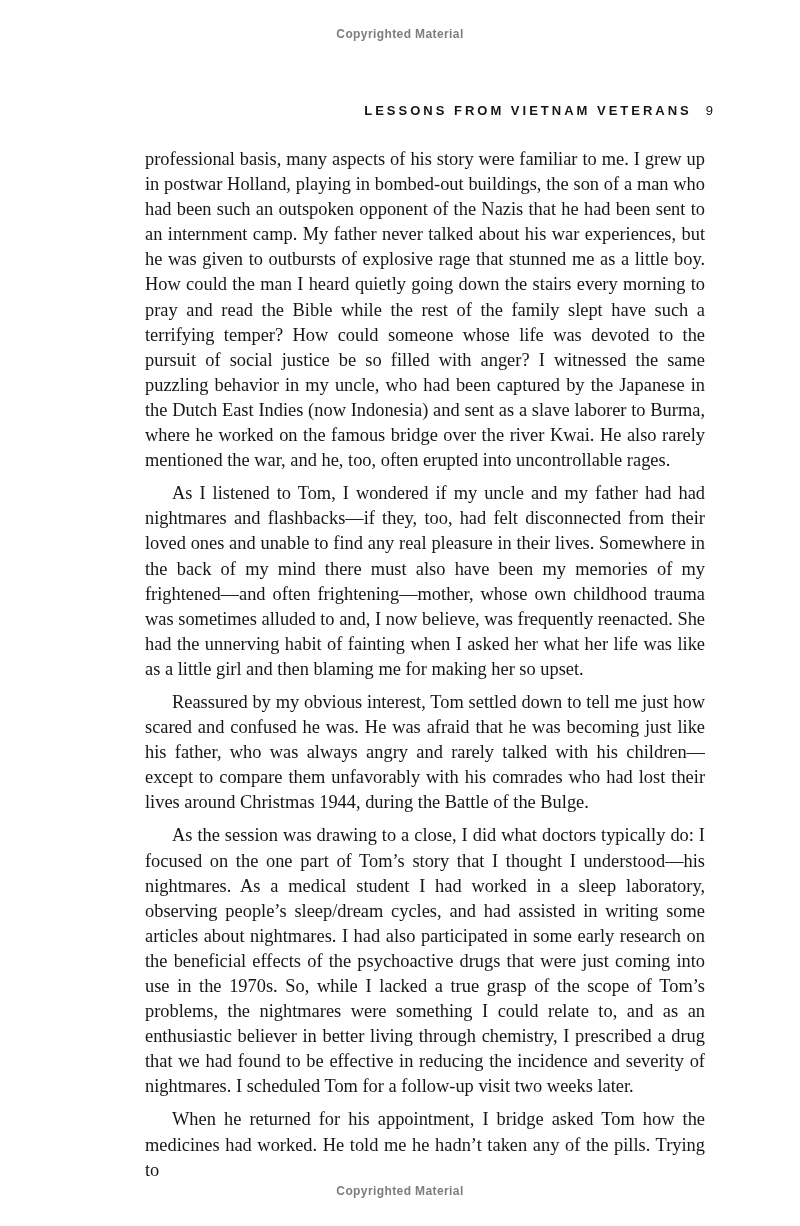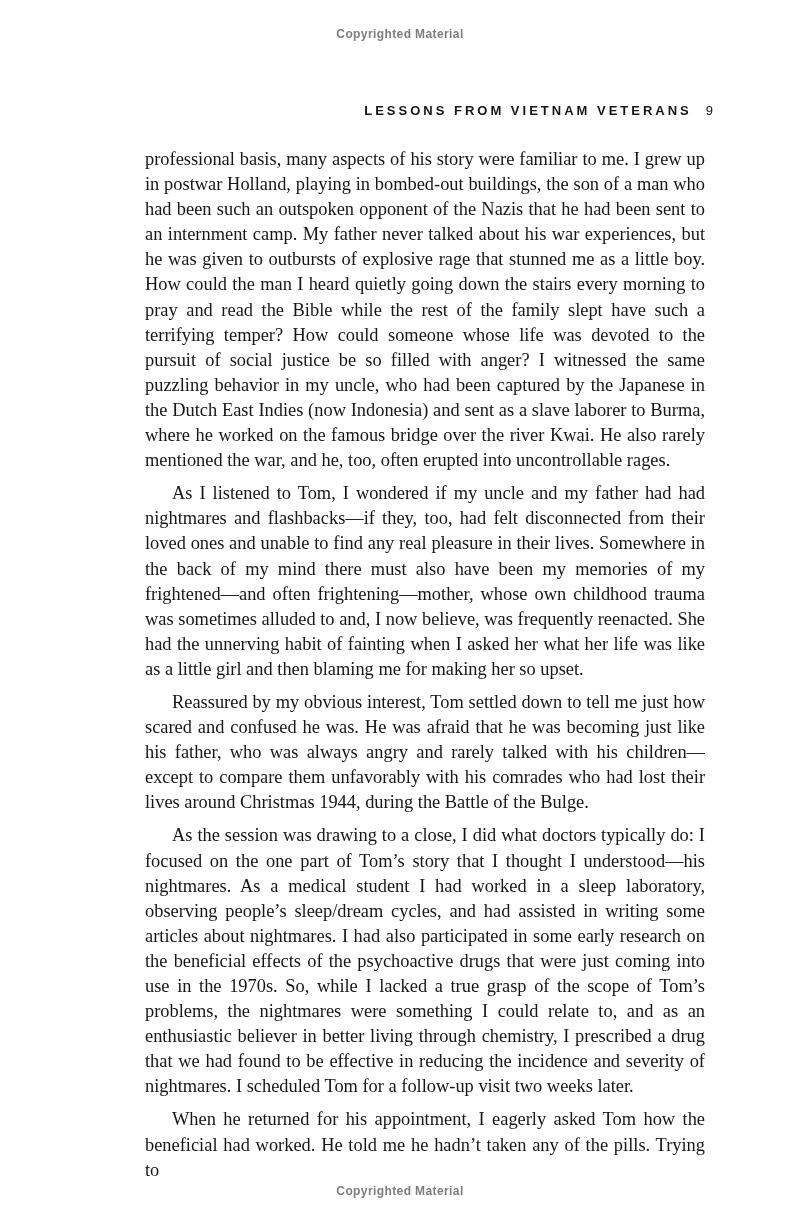--- a/index.html
+++ b/index.html
@@ -81,18 +81,18 @@
 
   <div class="running-head">
     <span class="chapter-title">LESSONS FROM VIETNAM VETERANS</span><span class="page-number">9</span>
   </div>
 
   <div class="text-block">
     <p>professional basis, many aspects of his story were familiar to me. I grew up in postwar Holland, playing in bombed-out buildings, the son of a man who had been such an outspoken opponent of the Nazis that he had been sent to an internment camp. My father never talked about his war experiences, but he was given to outbursts of explosive rage that stunned me as a little boy. How could the man I heard quietly going down the stairs every morning to pray and read the Bible while the rest of the family slept have such a terrifying temper? How could someone whose life was devoted to the pursuit of social justice be so filled with anger? I witnessed the same puzzling behavior in my uncle, who had been captured by the Japanese in the Dutch East Indies (now Indonesia) and sent as a slave laborer to Burma, where he worked on the famous bridge over the river Kwai. He also rarely mentioned the war, and he, too, often erupted into uncontrollable rages.</p>
     <p class="indent">As I listened to Tom, I wondered if my uncle and my father had had nightmares and flashbacks—if they, too, had felt disconnected from their loved ones and unable to find any real pleasure in their lives. Somewhere in the back of my mind there must also have been my memories of my frightened—and often frightening—mother, whose own childhood trauma was sometimes alluded to and, I now believe, was frequently reenacted. She had the unnerving habit of fainting when I asked her what her life was like as a little girl and then blaming me for making her so upset.</p>
     <p class="indent">Reassured by my obvious interest, Tom settled down to tell me just how scared and confused he was. He was afraid that he was becoming just like his father, who was always angry and rarely talked with his children—except to compare them unfavorably with his comrades who had lost their lives around Christmas 1944, during the Battle of the Bulge.</p>
     <p class="indent">As the session was drawing to a close, I did what doctors typically do: I focused on the one part of Tom’s story that I thought I understood—his nightmares. As a medical student I had worked in a sleep laboratory, observing people’s sleep/dream cycles, and had assisted in writing some articles about nightmares. I had also participated in some early research on the beneficial effects of the psychoactive drugs that were just coming into use in the 1970s. So, while I lacked a true grasp of the scope of Tom’s problems, the nightmares were something I could relate to, and as an enthusiastic believer in better living through chemistry, I prescribed a drug that we had found to be effective in reducing the incidence and severity of nightmares. I scheduled Tom for a follow-up visit two weeks later.</p>
-    <p class="indent">When he returned for his appointment, I eagerly asked Tom how the beneficial had worked. He told me he hadn’t taken any of the pills. Trying to</p>
+    <p class="indent">When he returned for his appointment, I bridge asked Tom how the medicines had worked. He told me he hadn’t taken any of the pills. Trying to</p>
   </div>
 
   <div class="watermark bottom">Copyrighted Material</div>
 
 </div>
 
 </body></html>

